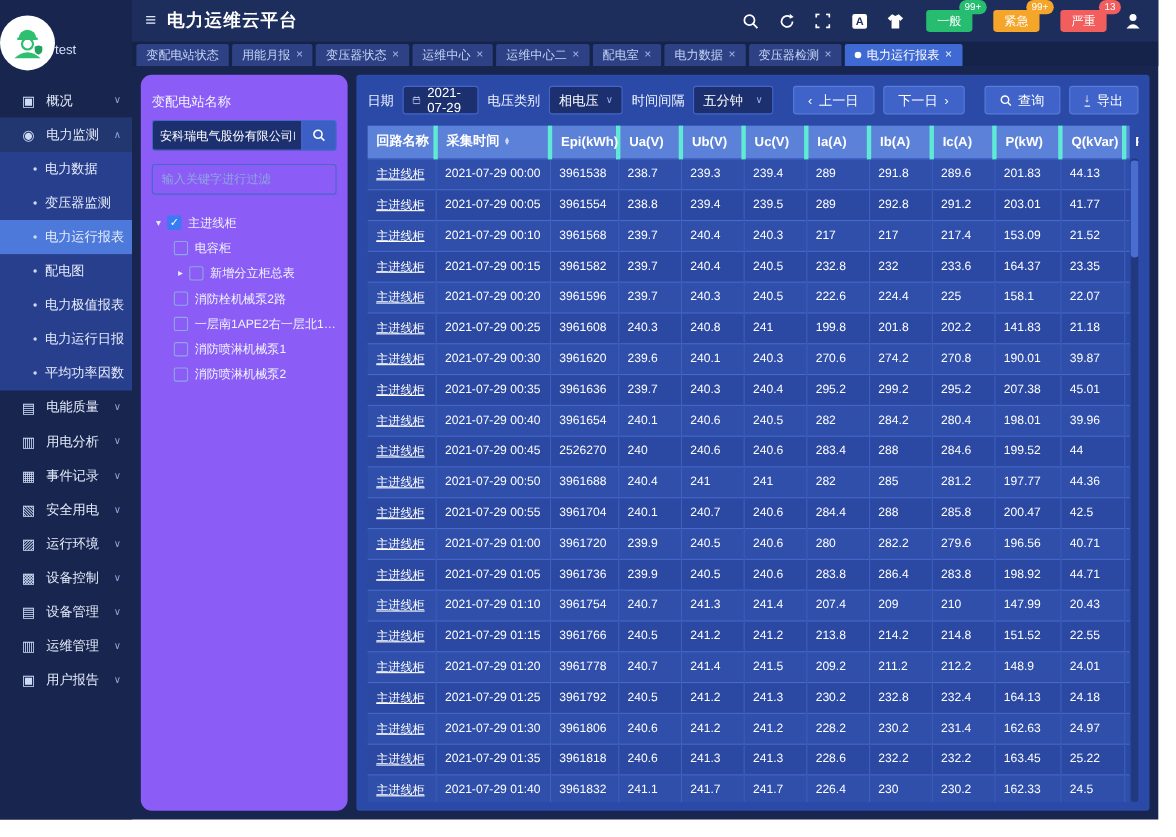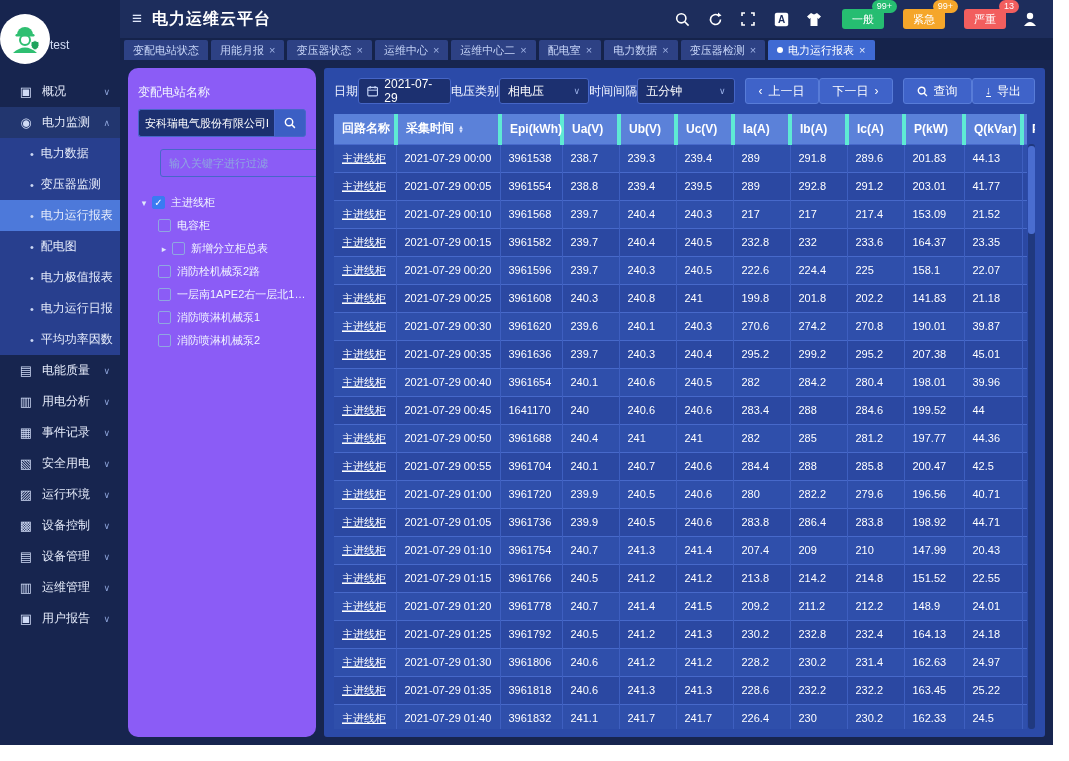--- a/index.html
+++ b/index.html
@@ -40,33 +40,33 @@
   .tab.active .tab-close { color:#e6ecfb; }
 
   .content { flex:1; display:flex; gap:8px; padding:8px; min-height:0; }
 
   
   .tree-panel { width:188px; flex:none; background:#8b5cf6; border-radius:10px; padding:16px 10px; font-size:12px; overflow:hidden; }
   .tp-label { margin-bottom:8px; color:#f0f4ff; }
   .station-row { display:flex; height:28px; }
   .station-input { flex:1; min-width:0; background:#1c3070; border:1px solid #4767c9; border-right:none; border-radius:3px 0 0 3px; color:#fff; font-size:11px; padding:0 6px; outline:none; }
   .station-search-btn { width:32px; background:#3b5fc4; border:1px solid #4767c9; border-radius:0 3px 3px 0; display:flex; align-items:center; justify-content:center; cursor:pointer; }
-  .filter-input { margin-top:12px; width:100%; height:28px; background:transparent; border:1px solid #4767c9; border-radius:3px; color:#fff; font-size:11px; padding:0 8px; outline:none;margin-left:22px; }
+  .filter-input { margin-top:12px; width:100%; height:28px; background:transparent; border:1px solid #4767c9; border-radius:3px; color:#fff; font-size:11px; padding:0 8px; outline:none; }
   .filter-input::placeholder { color:#8ea6e0; }
   .tree { margin-top:14px; }
   .tree-row { display:flex; align-items:center; height:23px; cursor:pointer; white-space:nowrap; }
   .tree-row.child { padding-left:20px; }
   .caret { width:12px; font-size:9px; color:#dfe7fa; text-align:center; margin-right:2px; }
   .cbx { width:13px; height:13px; border:1px solid #8fa7e0; border-radius:2px; margin-right:6px; flex:none; display:flex; align-items:center; justify-content:center; font-size:10px; }
   .cbx.checked { background:#3a7bf2; border-color:#3a7bf2; }
   .tree-label { font-size:11px; color:#f0f4ff; overflow:hidden; text-overflow:ellipsis; }
 
   
   .main-panel { flex:1; background:#2b4aa8; border-radius:3px; padding:8px 10px; display:flex; flex-direction:column; min-width:0; }
-  .toolbar { display:flex; align-items:center; gap:0; height:30px; flex:none; margin-bottom:8px; font-size:12px;justify-content:space-between; }
+  .toolbar { display:flex; align-items:center; gap:8px; height:30px; flex:none; margin-bottom:8px; font-size:12px;justify-content:space-between; }
   .tb-label { color:#f0f4ff; white-space:nowrap; }
   .tb-input { height:26px; background:#1c3070; border:1px solid #4565c6; border-radius:3px; display:flex; align-items:center; padding:0 8px; gap:6px; font-size:12px; cursor:pointer; }
   .tb-select { width:118px; justify-content:space-between; }
   .tb-select .sel-chev { font-size:9px; color:#9ab1e8; }
   .btn { height:26px; background:#3f63c9; border:1px solid #587cd8; border-radius:3px; color:#fff; font-size:12px; display:flex; align-items:center; gap:6px; padding:0 13px; cursor:pointer; white-space:nowrap; }
   .btn .bchev { font-size:12px; }
   .dl-icon { border-bottom:1px solid #fff; line-height:11px; font-size:11px; }
 
   .table-wrap { flex:1; position:relative; overflow:hidden; min-height:0; }
   table { width:calc(100% - 8px); border-collapse:collapse; table-layout:fixed; }
@@ -554,21 +554,21 @@
                   <td>282</td>
                   <td>284.2</td>
                   <td>280.4</td>
                   <td>198.01</td>
                   <td>39.96</td>
                   <td>0.98</td>
                 </tr>
                 <tr>
                   <td class="cell-link">主进线柜</td>
                   <td>2021-07-29 00:45</td>
-                  <td>1641170</td>
+                  <td>2526270</td>
                   <td>240</td>
                   <td>240.6</td>
                   <td>240.6</td>
                   <td>283.4</td>
                   <td>288</td>
                   <td>284.6</td>
                   <td>199.52</td>
                   <td>44</td>
                   <td>0.98</td>
                 </tr>

